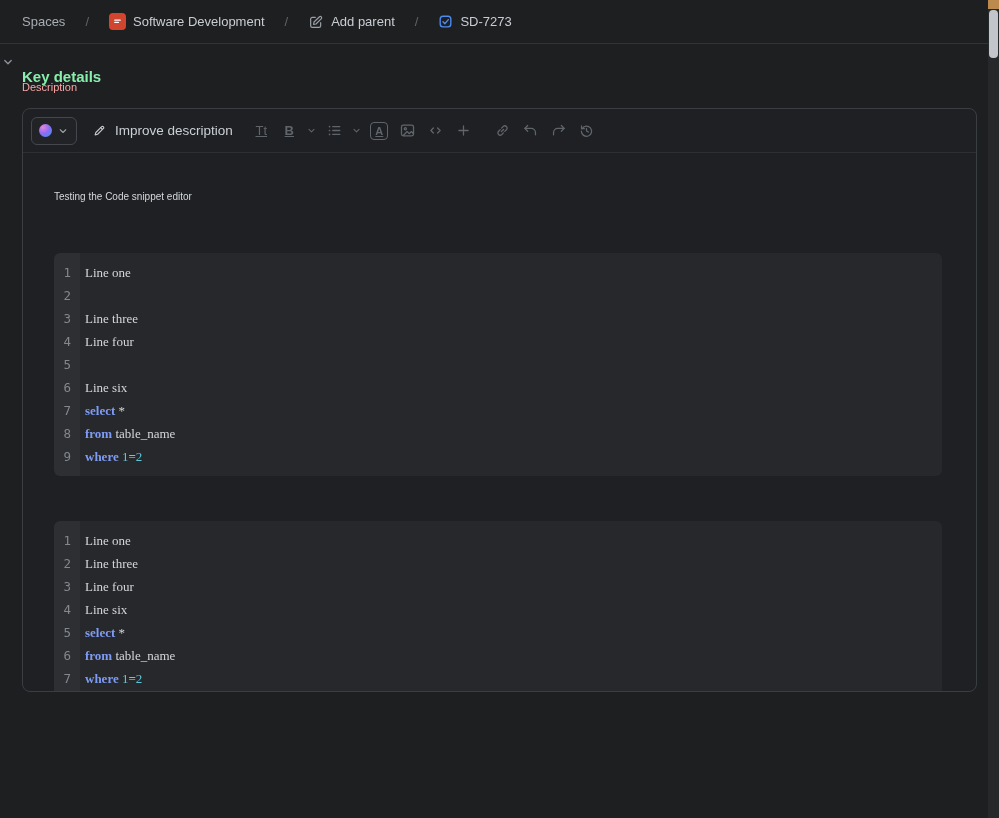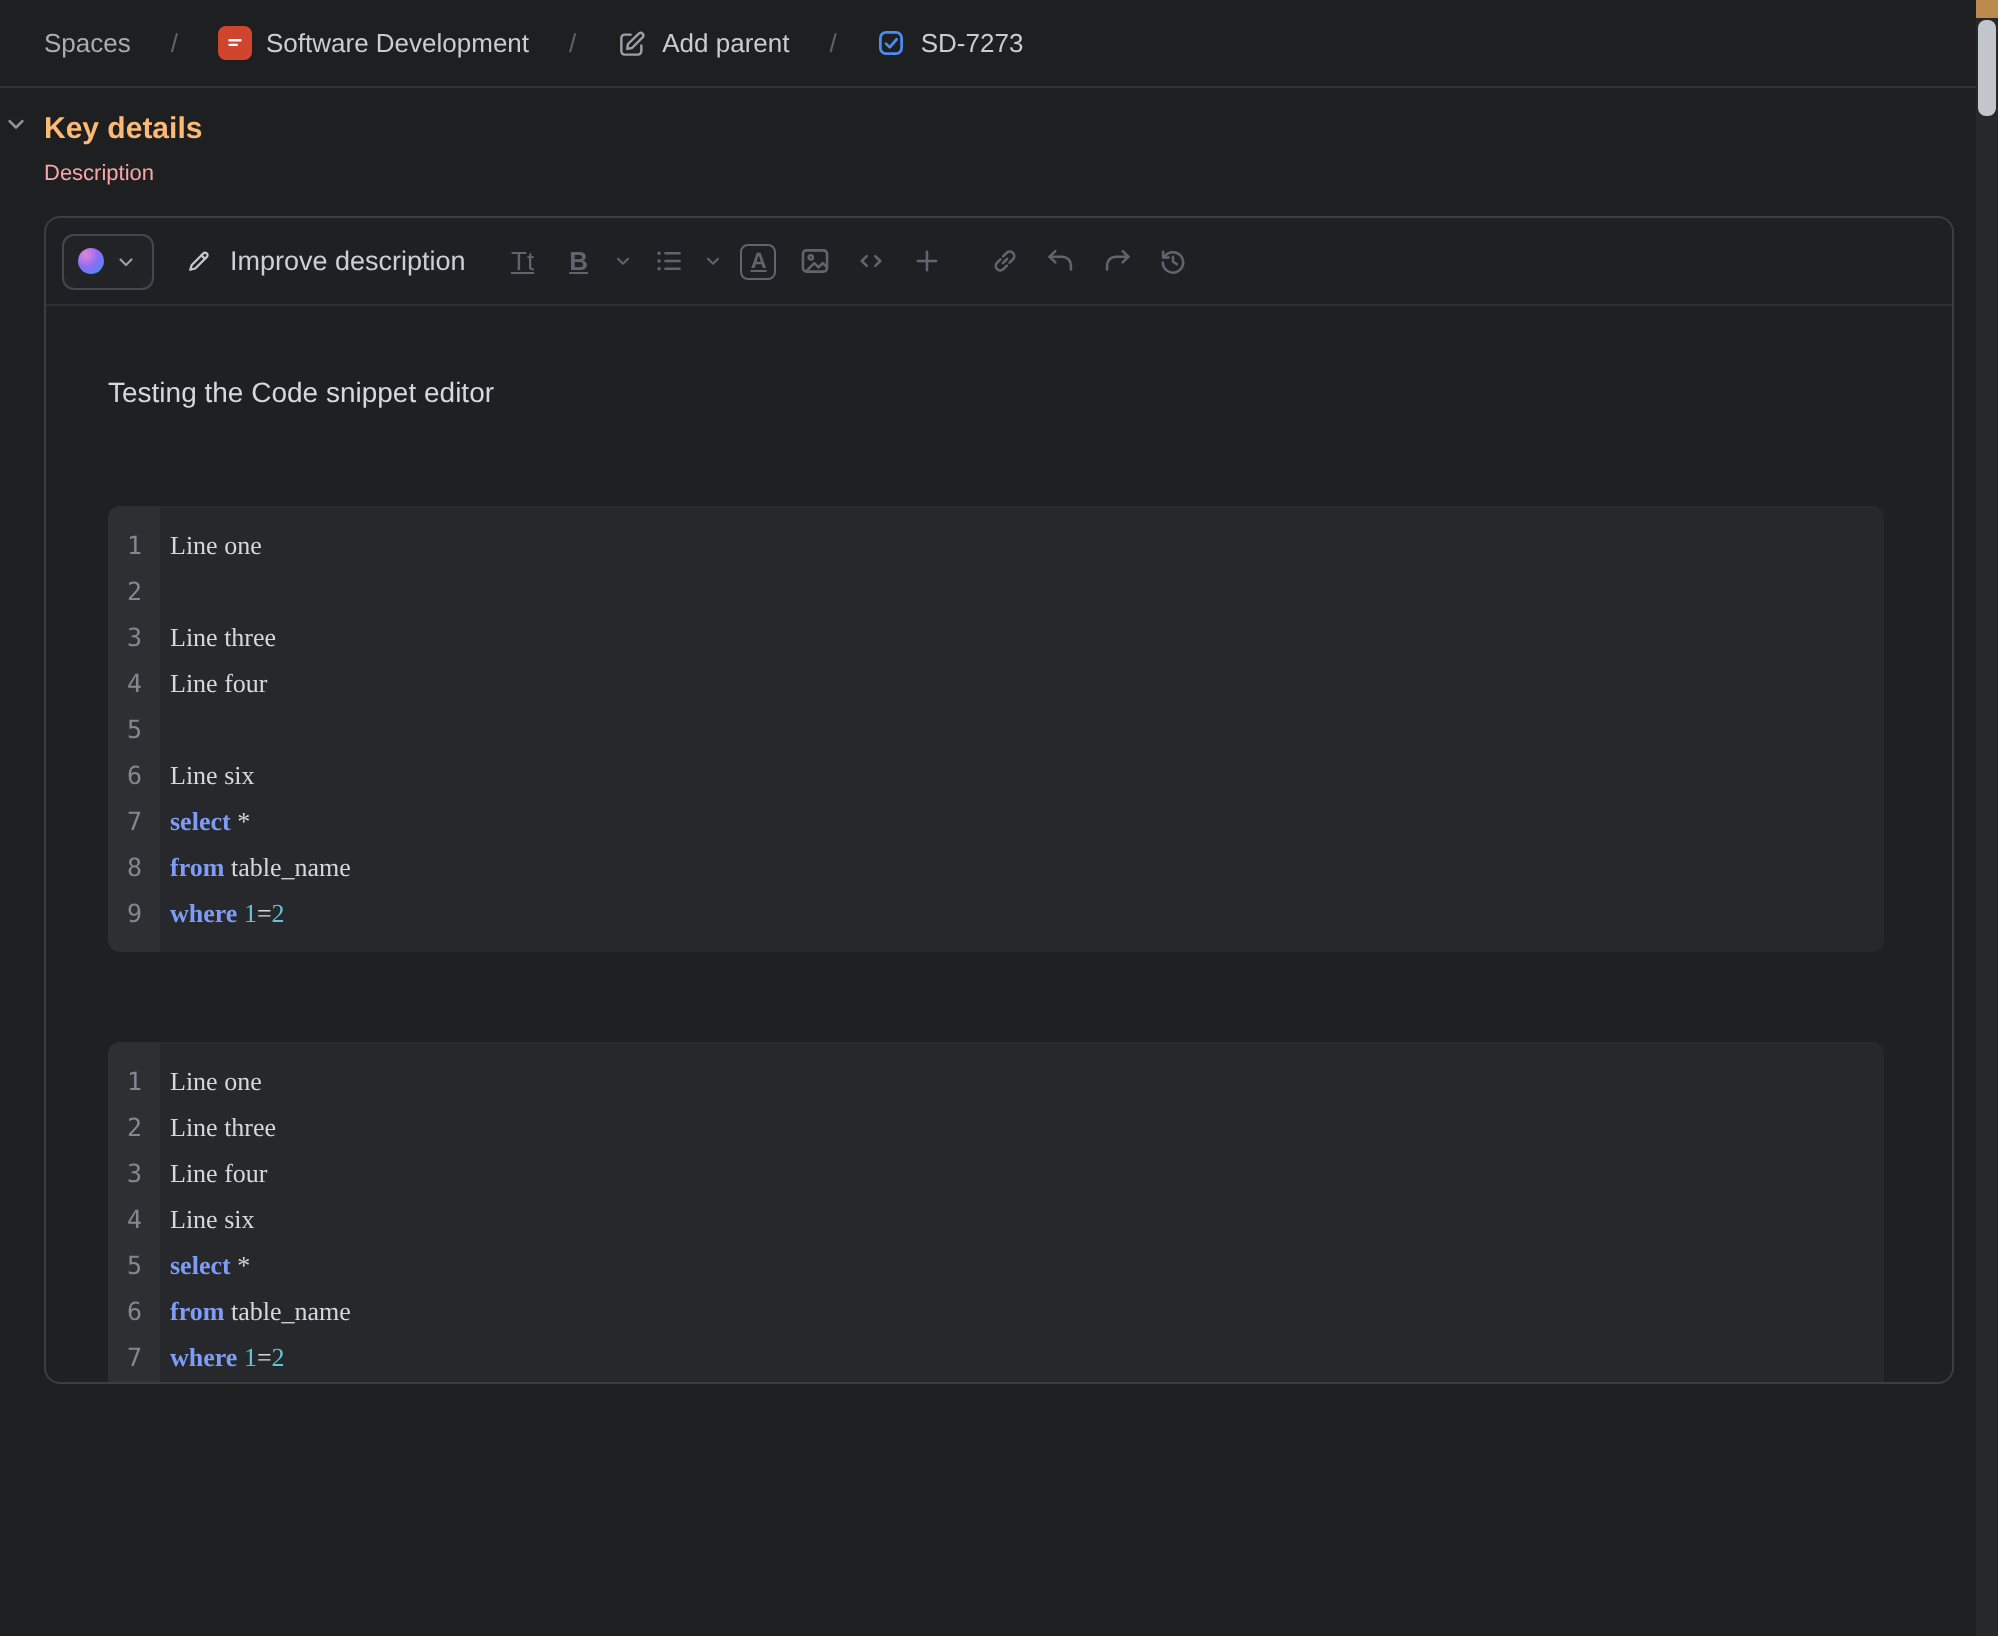--- a/index.html
+++ b/index.html
@@ -18,21 +18,21 @@
   .bc-sep { color:#5f646b; }
   .bc-item { display:flex; align-items:center; gap:7px; color:#c9cdd3; cursor:pointer; }
   .space-avatar {
     width:17px; height:17px; border-radius:4px; background:#d1452f;
     display:flex; align-items:center; justify-content:center; flex:none;
   }
   .bc-icon { display:flex; align-items:center; color:#9aa0a7; }
   .task-id { color:#c9cdd3; }
   
   .section-chevron { position:absolute; left:1px; top:55px; color:#8f959c; }
-  .section-title { position:absolute; left:22px; top:56px; font-size:15px; font-weight:700; color:#fdba74; }
+  .section-title { position:absolute; left:22px; top:68px; font-size:15px; font-weight:700; color:#86efac; }
   .desc-label { position:absolute; left:22px; top:81px; font-size:11px; color:#fca5a5; }
   
   .editor {
     position:absolute; left:22px; top:108px; width:955px; height:584px;
     border:1px solid #3a3e43; border-radius:8px; background:#1e2023; overflow:hidden;
   }
   .ed-toolbar {
     height:44px; display:flex; align-items:center; padding:0 8px;
     border-bottom:1px solid #2c2f33;
   }
@@ -57,21 +57,21 @@
     font-family:"Liberation Sans",sans-serif;
   }
   .tb-chev { min-width:14px; }
   .a-box {
     width:18px; height:18px; border:1.5px solid #60656c; border-radius:4px;
     display:flex; align-items:center; justify-content:center; font-size:11px; font-weight:700;
   }
   .grp2 { margin-left:14px; }
   
   .ed-content { padding:36px 31px 0; }
-  .intro { font-size:14px; color:#d5d8dc; line-height:15px; }
+  .intro { font-size:10px; color:#d5d8dc; line-height:15px; }
   .code-block {
     position:relative; width:888px; background:#26282b; border-radius:6px;
     padding:8px 0; font-family:"DejaVu Sans Mono",monospace; font-size:13px;
     line-height:23px; color:#d4d7db;
   }
   .cb1 { margin-top:49px; }
   .cb2 { margin-top:45px; }
   .gutter-bg {
     position:absolute; left:0; top:0; bottom:0; width:26px;
     background:rgba(255,255,255,0.035); border-radius:6px 0 0 6px;

